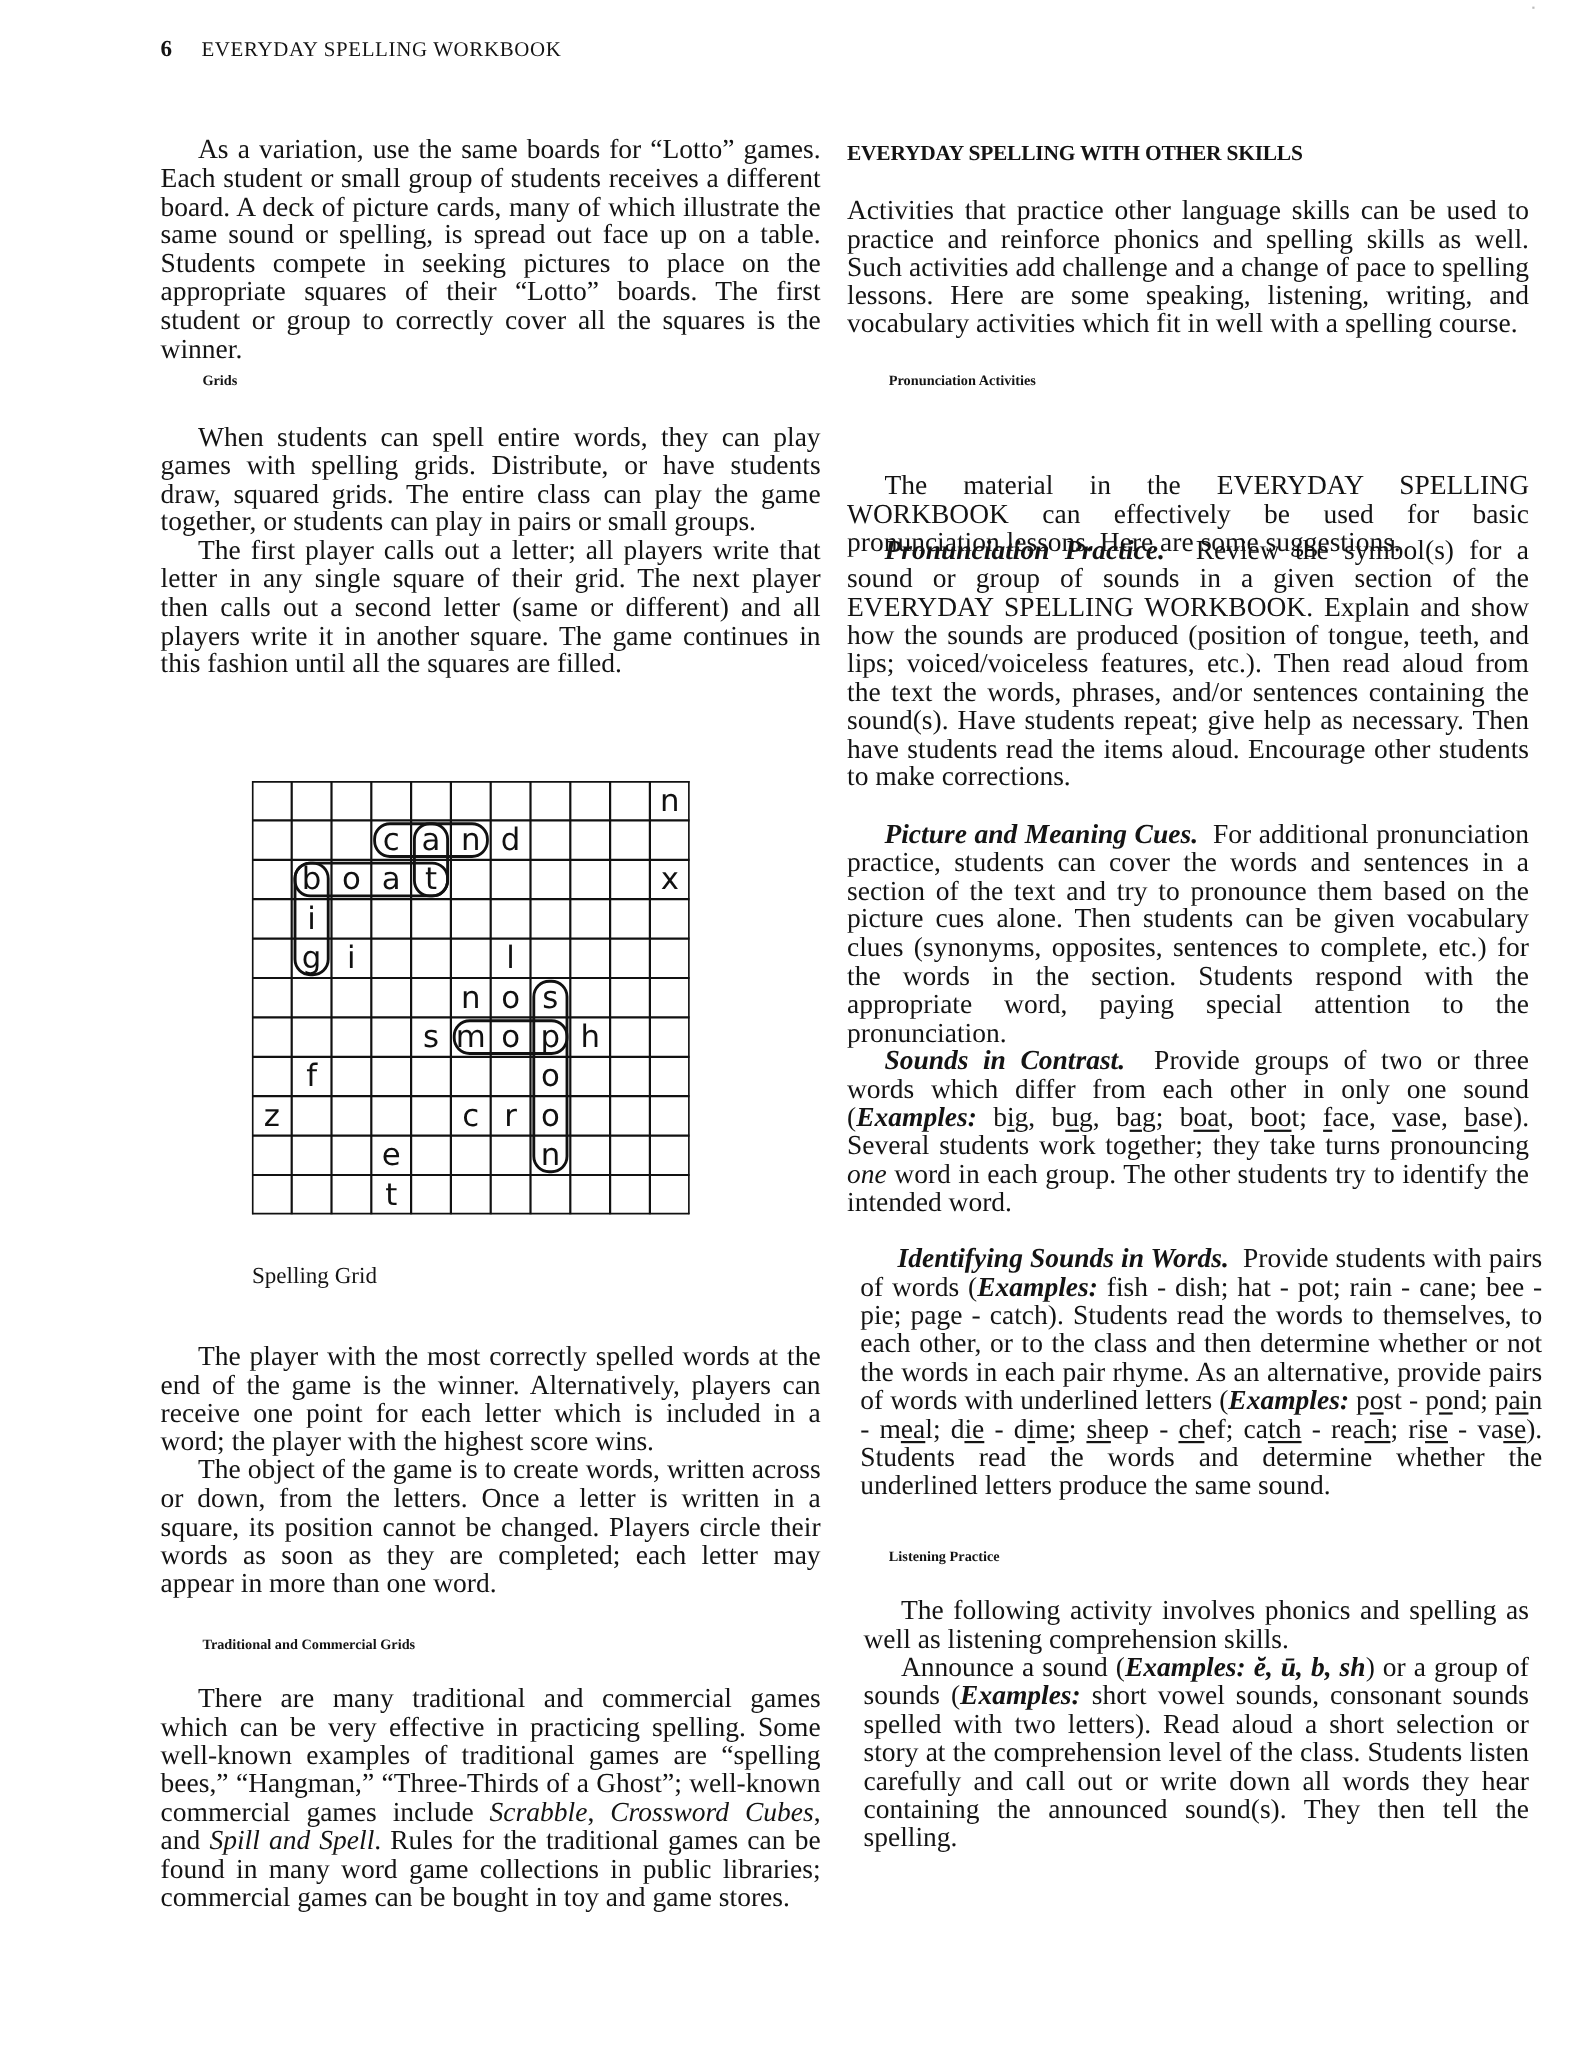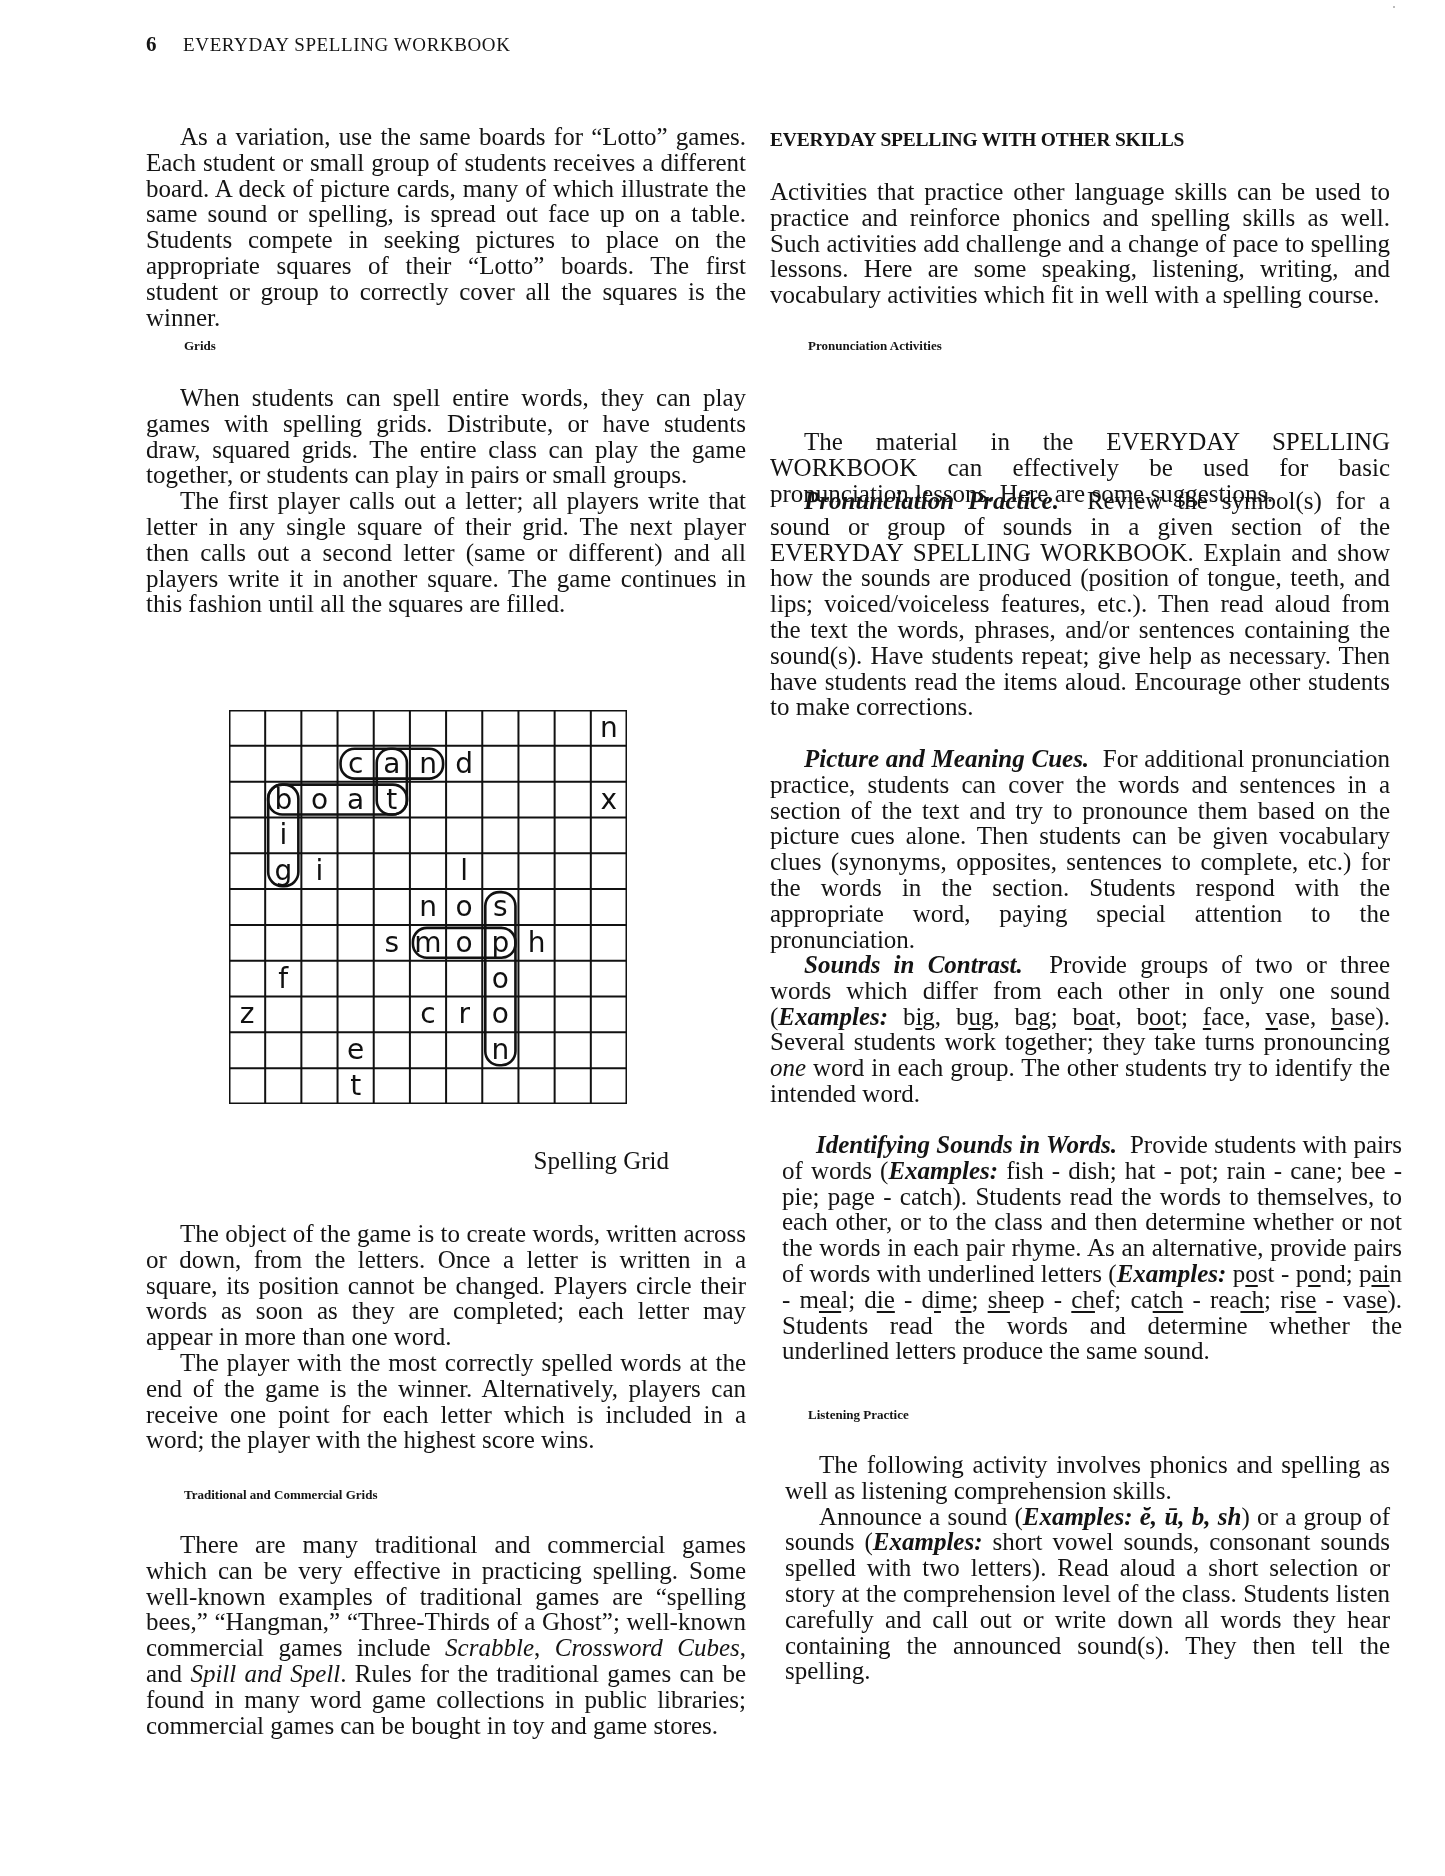--- a/index.html
+++ b/index.html
@@ -14,21 +14,21 @@
   p { margin:0; }
   .ind { text-indent:34px; }
   .h-sub { font-weight:bold; font-size:13px; }
   .h-main { font-weight:bold; font-size:19.5px; letter-spacing:-0.2px; }
   .run { font-weight:bold; font-style:italic; }
   .it { font-style:italic; }
   .bi { font-weight:bold; font-style:italic; }
   u { text-decoration:underline; text-underline-offset:3px; }
   .last { text-align-last:left; }
   #grid { position:absolute; left:229px; top:710px; width:398px; height:394px; }
-  .caption { position:absolute; top:1147px; left:229px; width:440px; text-align:right; font-size:25px; }
+  .caption { position:absolute; top:1147px; left:229px; width:440px; text-align:left; font-size:21px; }
   .speck { position:absolute; left:1393px; top:6px; width:2px; height:2px; background:#bbb; }
 </style>
 </head>
 <body>
 
 <div class="abs hdr">
   <span class="pg">6</span><span>EVERYDAY SPELLING WORKBOOK</span>
 </div>
 
 <div class="speck"></div>
@@ -103,22 +103,22 @@
     <text x="199" y="313.4545454545455" text-anchor="middle" font-size="28" font-family="&quot;DejaVu Sans&quot;, sans-serif" fill="#111">c</text>
     <text x="235.18181818181816" y="313.4545454545455" text-anchor="middle" font-size="28" font-family="&quot;DejaVu Sans&quot;, sans-serif" fill="#111">r</text>
     <text x="271.3636363636363" y="313.4545454545455" text-anchor="middle" font-size="28" font-family="&quot;DejaVu Sans&quot;, sans-serif" fill="#111">o</text>
     <text x="126.63636363636363" y="349.2727272727273" text-anchor="middle" font-size="28" font-family="&quot;DejaVu Sans&quot;, sans-serif" fill="#111">e</text>
     <text x="271.3636363636363" y="349.2727272727273" text-anchor="middle" font-size="28" font-family="&quot;DejaVu Sans&quot;, sans-serif" fill="#111">n</text>
     <text x="126.63636363636363" y="385.0909090909091" text-anchor="middle" font-size="28" font-family="&quot;DejaVu Sans&quot;, sans-serif" fill="#111">t</text>
   </svg>
 <div class="caption">Spelling Grid</div>
 
 <div class="col col-l" style="top:1221px;">
+  <p class="ind last">The player with the most correctly spelled words at the end of the game is the winner. Alternatively, players can receive one point for each letter which is included in a word; the player with the highest score wins.</p>
   <p class="ind last">The object of the game is to create words, written across or down, from the letters. Once a letter is written in a square, its position cannot be changed. Players circle their words as soon as they are completed; each letter may appear in more than one word.</p>
-  <p class="ind last">The player with the most correctly spelled words at the end of the game is the winner. Alternatively, players can receive one point for each letter which is included in a word; the player with the highest score wins.</p>
 </div>
 
 <div class="col col-l h-sub" style="top:1482px; left:184px;">Traditional and Commercial Grids</div>
 
 <div class="col col-l" style="top:1532px;">
   <p class="ind last"><span>There are many traditional and commercial games which can be very effective in practicing spelling. Some well-known examples of traditional games are “spelling bees,” “Hangman,” “Three-Thirds of a Ghost”; well-known commercial games include </span><span class="it">Scrabble</span><span>, </span><span class="it">Crossword Cubes</span><span>, and </span><span class="it">Spill and Spell</span><span>. Rules for the traditional games can be found in many word game collections in public libraries; commercial games can be bought in toy and game stores.</span></p>
 </div>
 
 <div class="col col-r h-main" style="top:127px;">EVERYDAY SPELLING WITH OTHER SKILLS</div>
 

